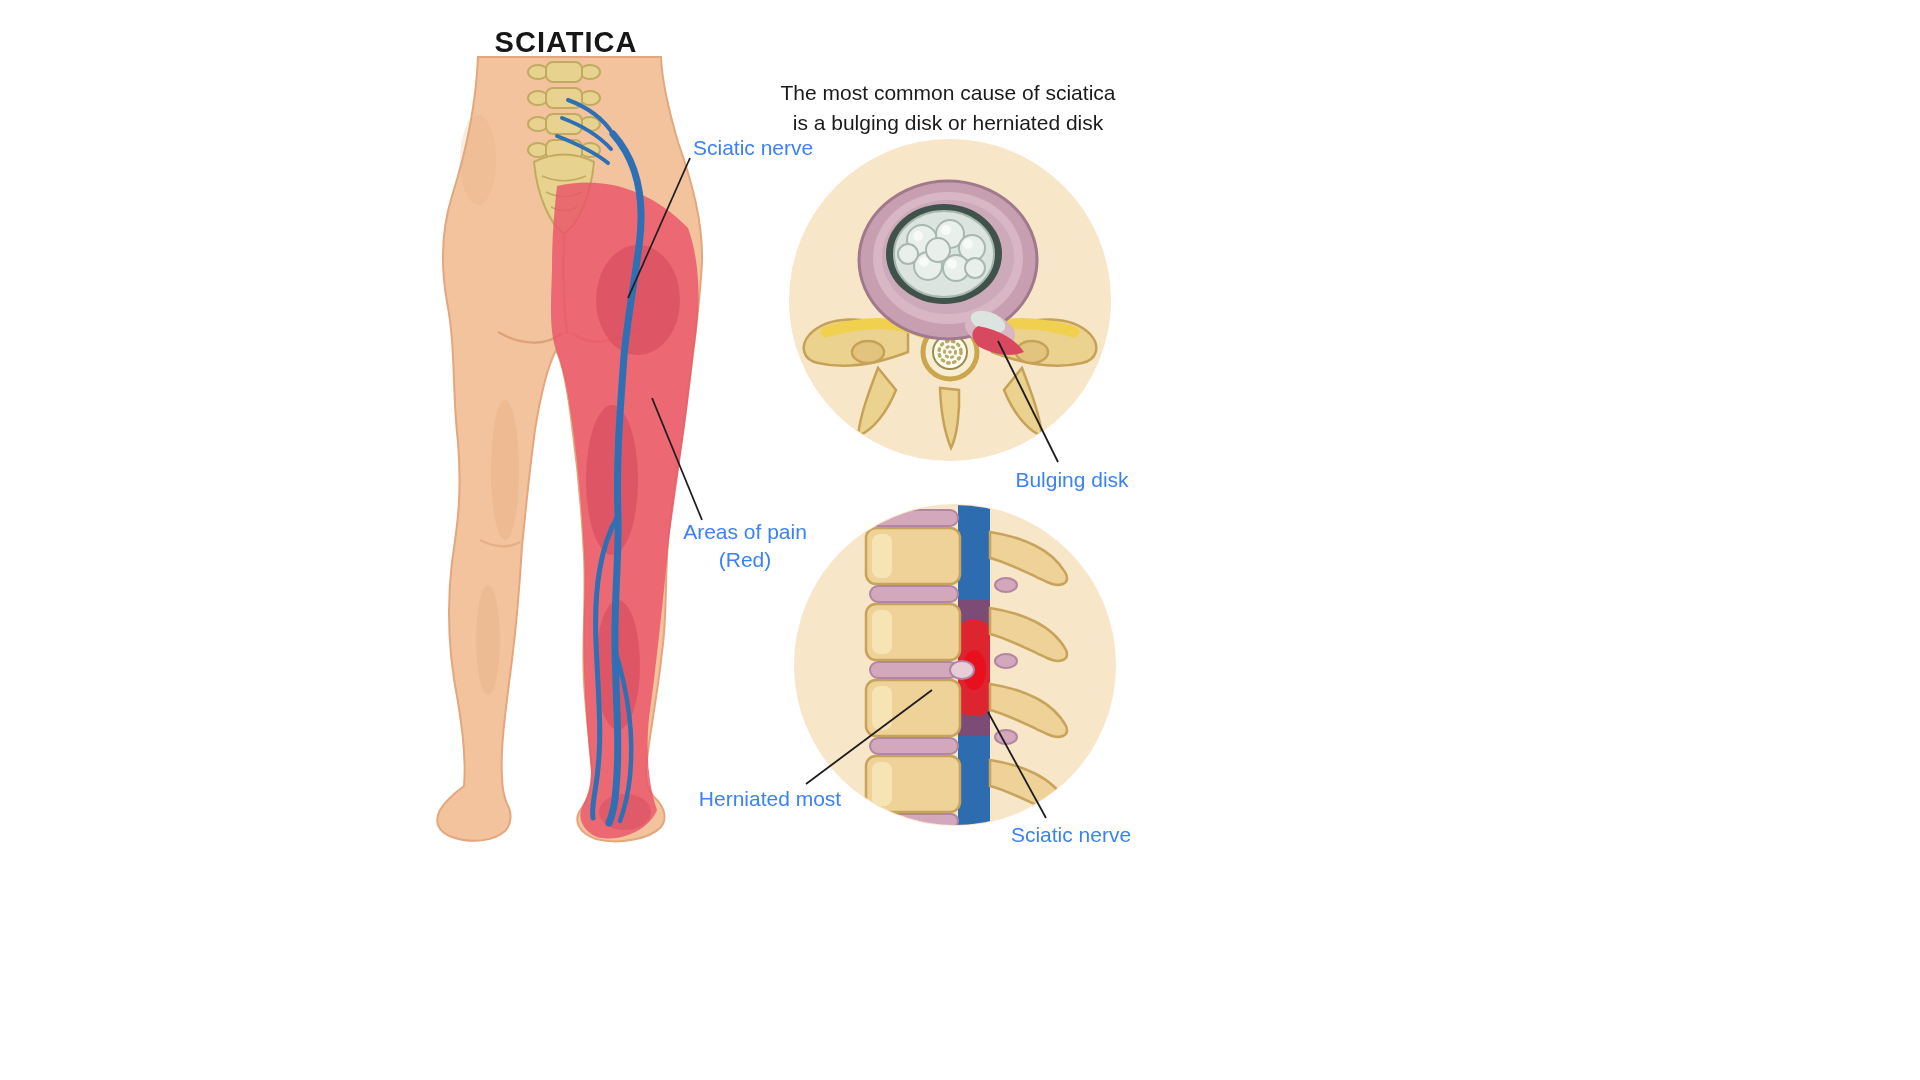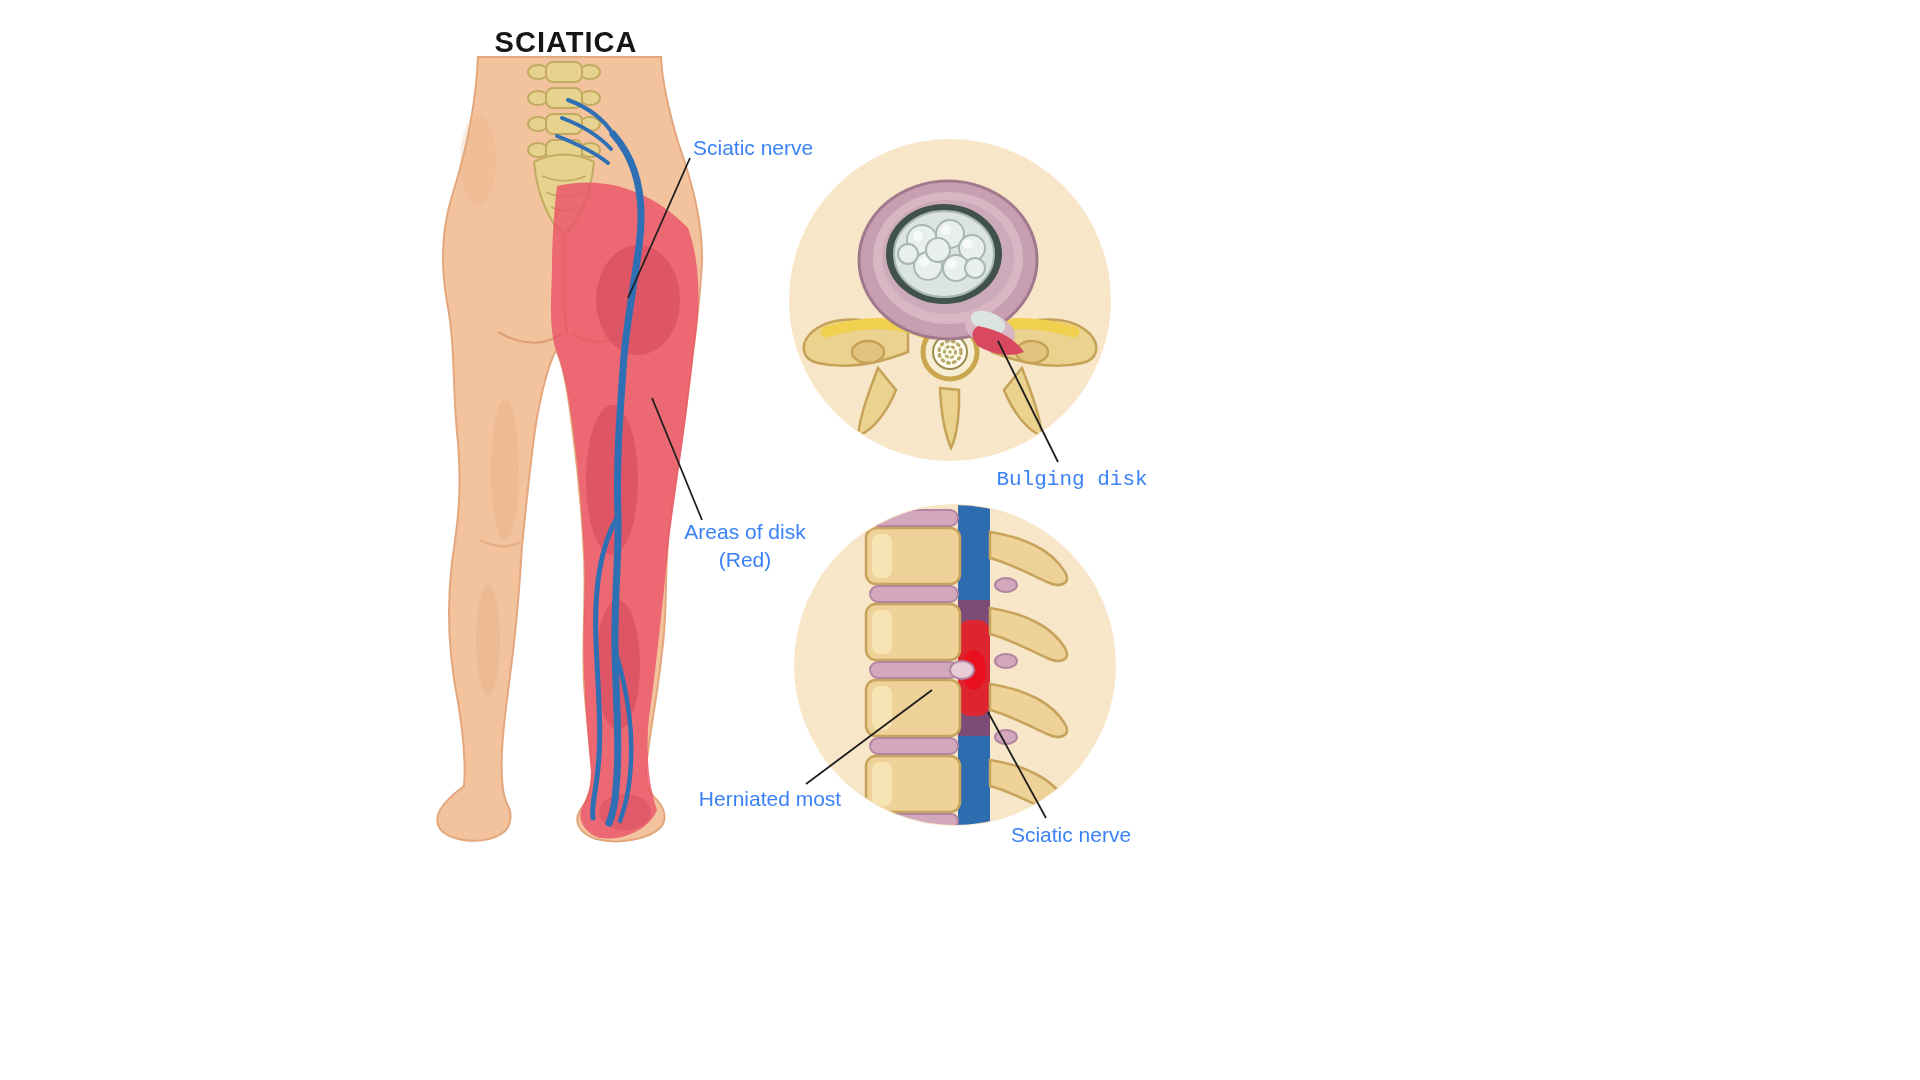--- a/index.html
+++ b/index.html
@@ -276,27 +276,31 @@
       <line x1="690" y1="158" x2="628" y2="298"></line>
       <line x1="702" y1="520" x2="652" y2="398"></line>
       <line x1="1058" y1="462" x2="998" y2="341"></line>
       <line x1="806" y1="784" x2="932" y2="690"></line>
       <line x1="1046" y1="818" x2="988" y2="712"></line>
     </g>
   </svg>
 
   <div id="title">SCIATICA</div>
 
+  <div id="intro">
+    <span>The most common cause of sciatica</span>
+    <span>is a bulging disk or herniated disk</span>
+  </div>
 
   <div class="lbl" style="left:693px; top:134px;">Sciatic nerve</div>
 
   <div class="lbl centered" style="left:745px; top:518px;">
-    <div>Areas of disk</div>
+    <div>Areas of pain</div>
     <div>(Red)</div>
   </div>
 
-  <div class="lbl centered" style="left:1072px; top:466px;font-family:Liberation Mono, monospace;">Bulging disk</div>
+  <div class="lbl centered" style="left:1072px; top:466px;">Bulging disk</div>
 
   <div class="lbl centered" style="left:770px; top:785px;">Herniated most</div>
 
   <div class="lbl centered" style="left:1071px; top:821px;">Sciatic nerve</div>
 
 </div>
 
 </body></html>

